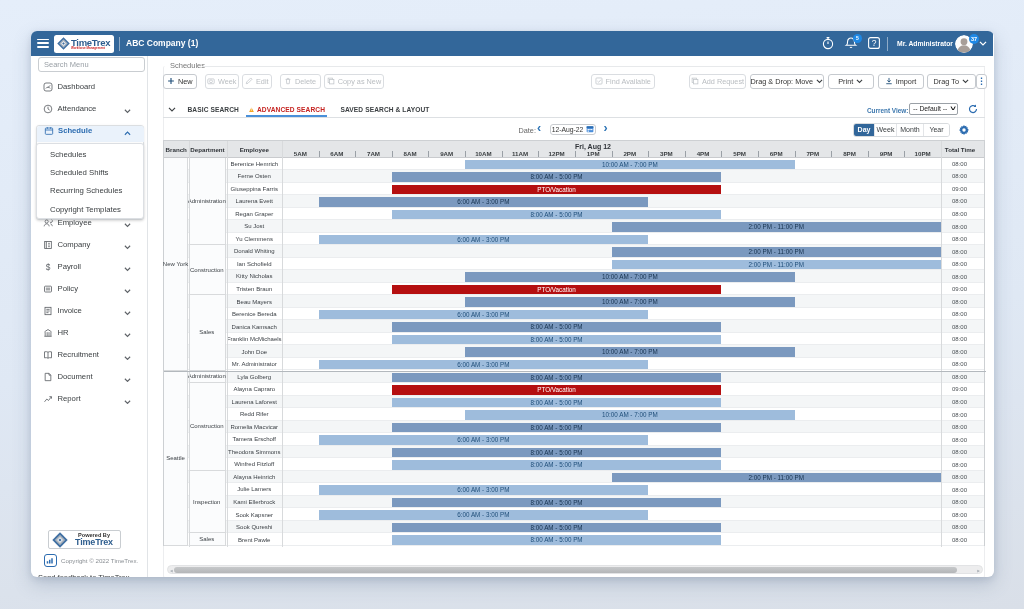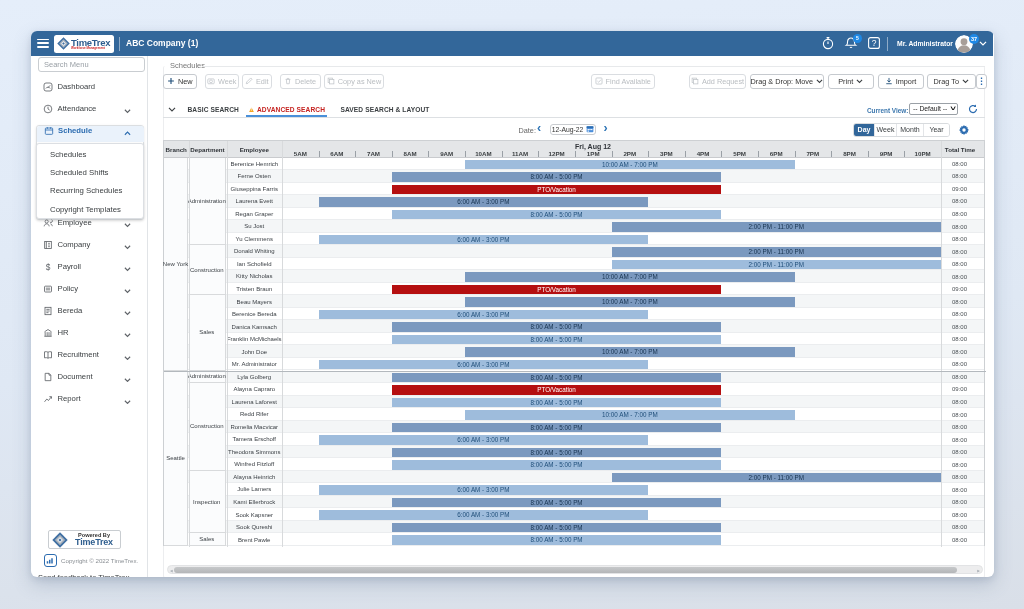--- a/index.html
+++ b/index.html
@@ -230,21 +230,21 @@
       <span>Policy</span>
       <svg class="chv" viewBox="0 0 8 5">
         <path d="M1 .8L4 3.8 7 .8" fill="none" stroke="#5f6368" stroke-width="1.3"></path>
       </svg>
     </div>
 <div class="it" style="top:274.7px">
       <svg class="mi" viewBox="0 0 12 12">
         <rect x="2.4" y="1.6" width="7.2" height="8.8" fill="none" stroke="#5f6368"></rect>
         <path d="M4 4h4M4 6h4M4 8h2.6" stroke="#5f6368" fill="none"></path>
       </svg>
-      <span>Bereda</span>
+      <span>Invoice</span>
       <svg class="chv" viewBox="0 0 8 5">
         <path d="M1 .8L4 3.8 7 .8" fill="none" stroke="#5f6368" stroke-width="1.3"></path>
       </svg>
     </div>
 <div class="it" style="top:296.7px">
       <svg class="mi" viewBox="0 0 12 12">
         <path d="M1.8 4.6L6 1.8l4.2 2.8M2.6 5v4.6M5 5v4.6M7.2 5v4.6M9.5 5v4.6M1.6 10h8.8" fill="none" stroke="#5f6368"></path>
       </svg>
       <span>HR</span>
       <svg class="chv" viewBox="0 0 8 5">

